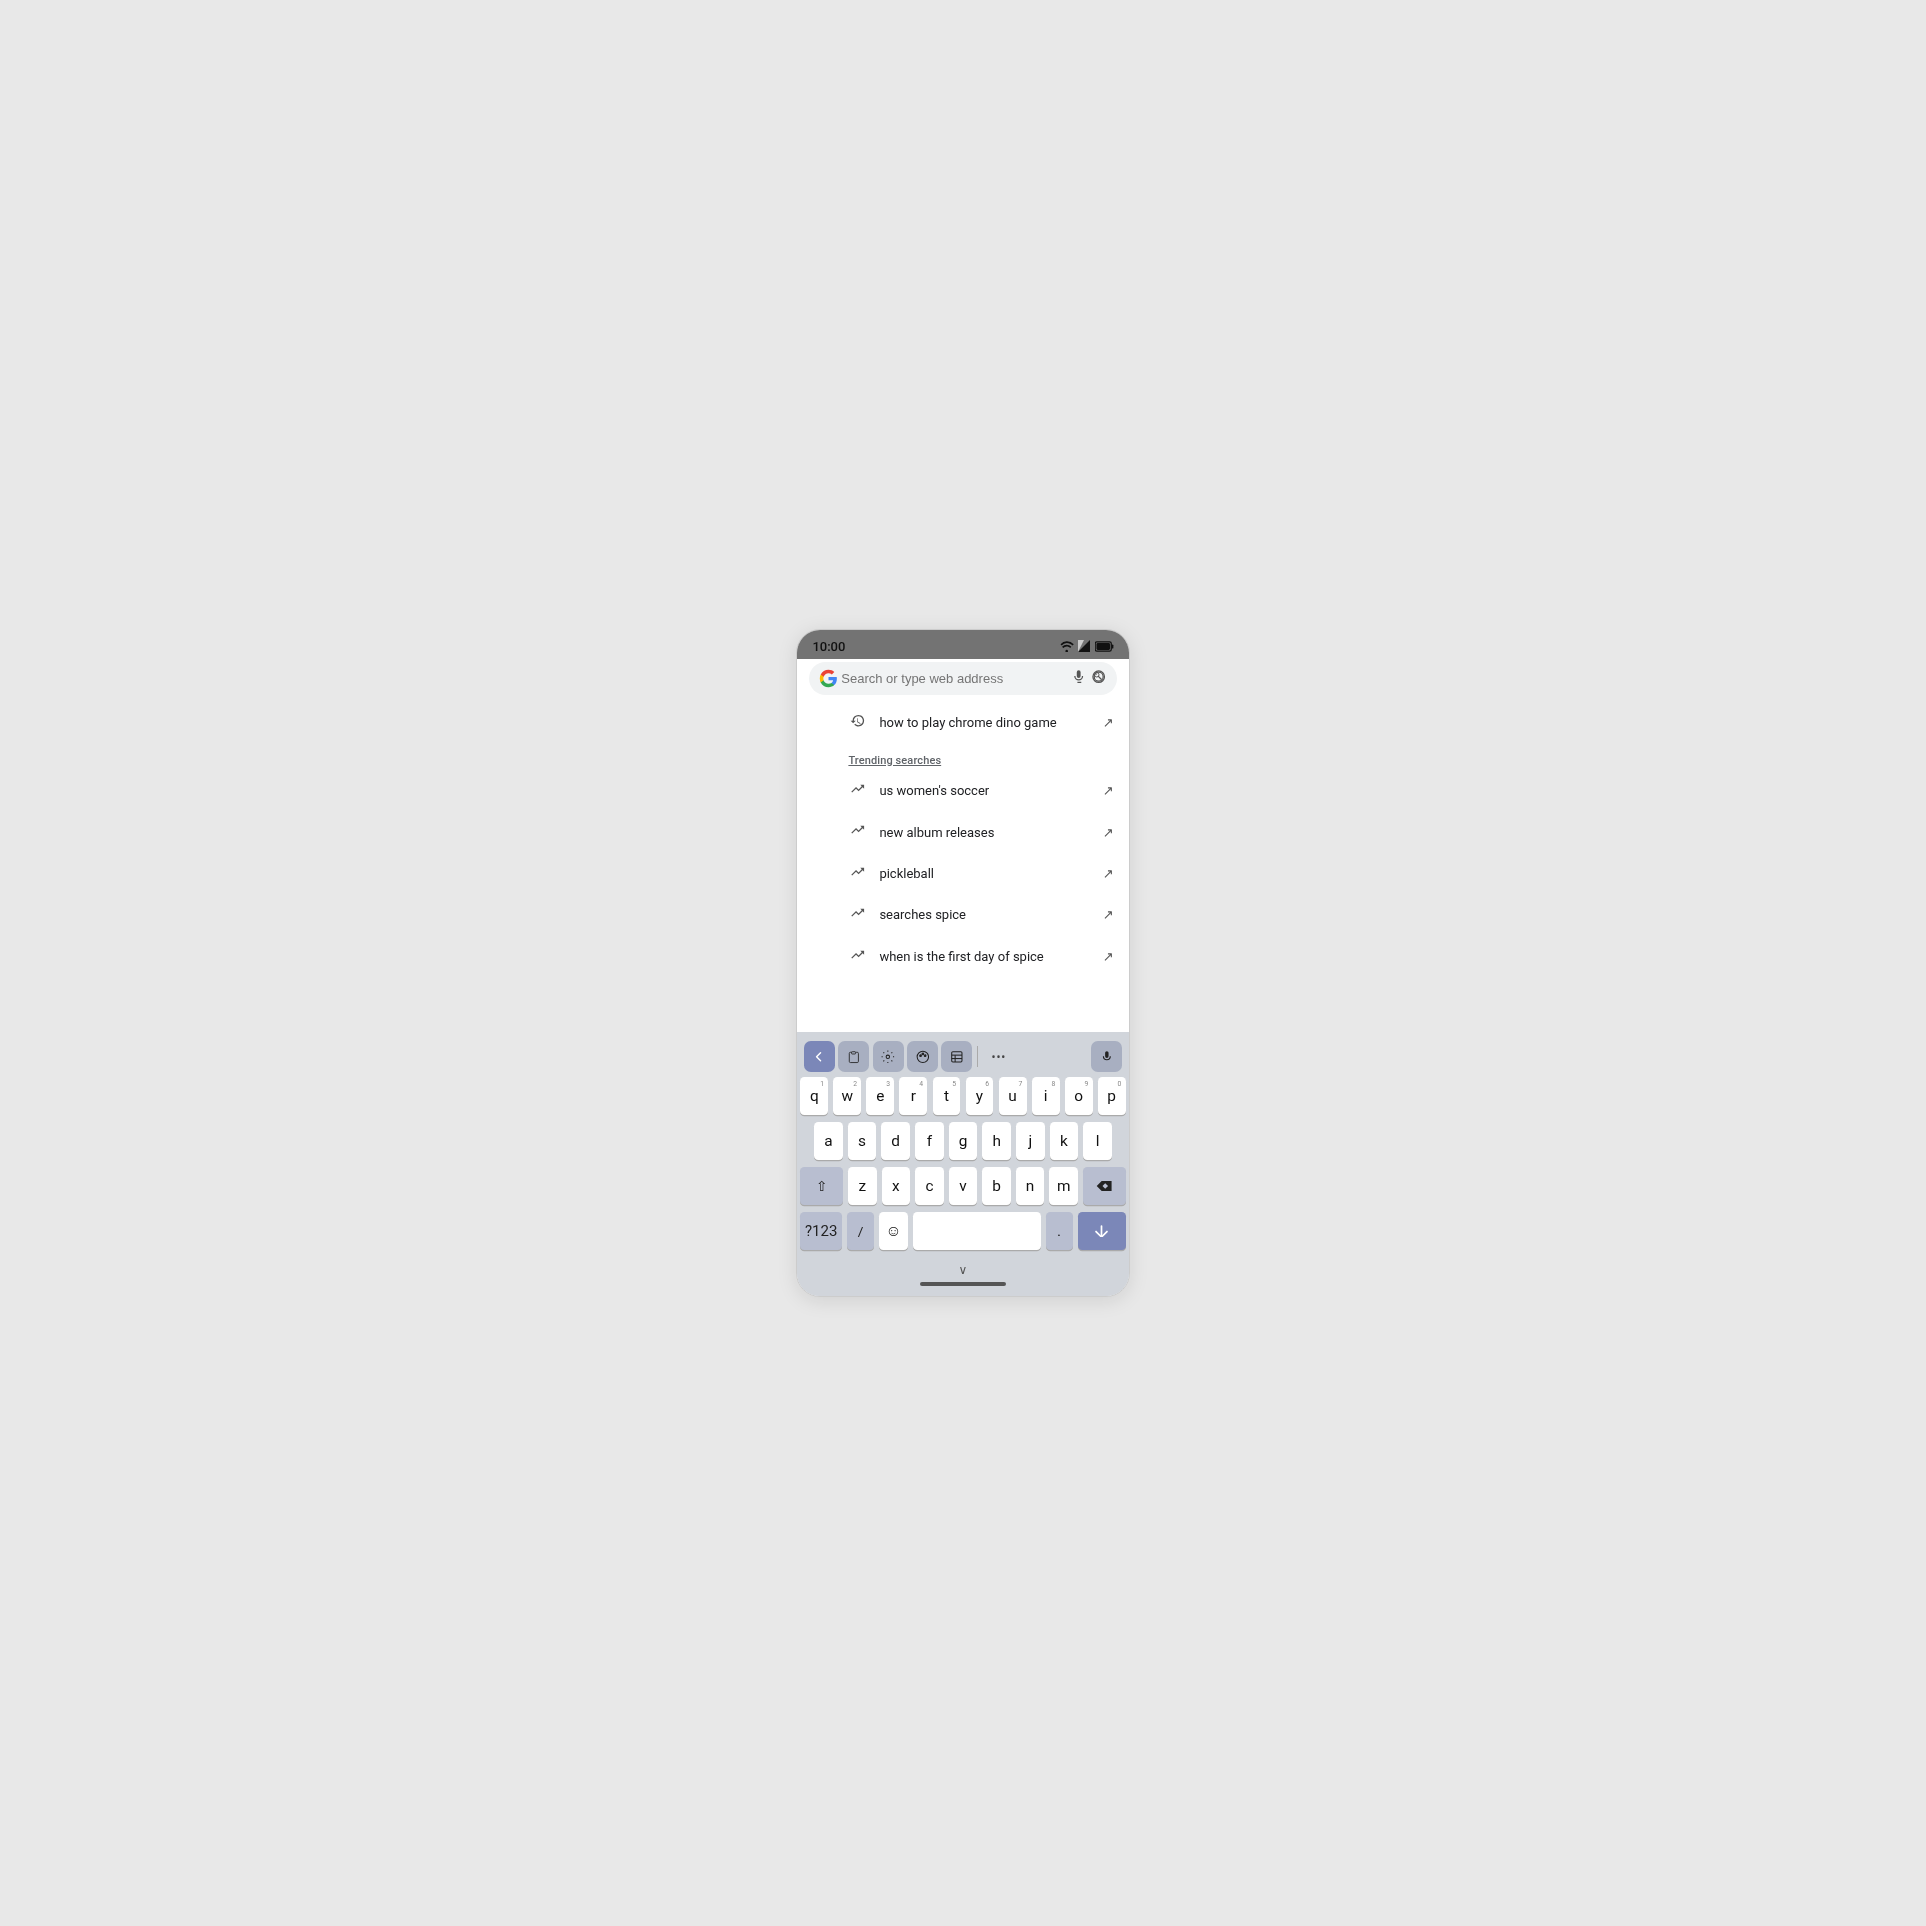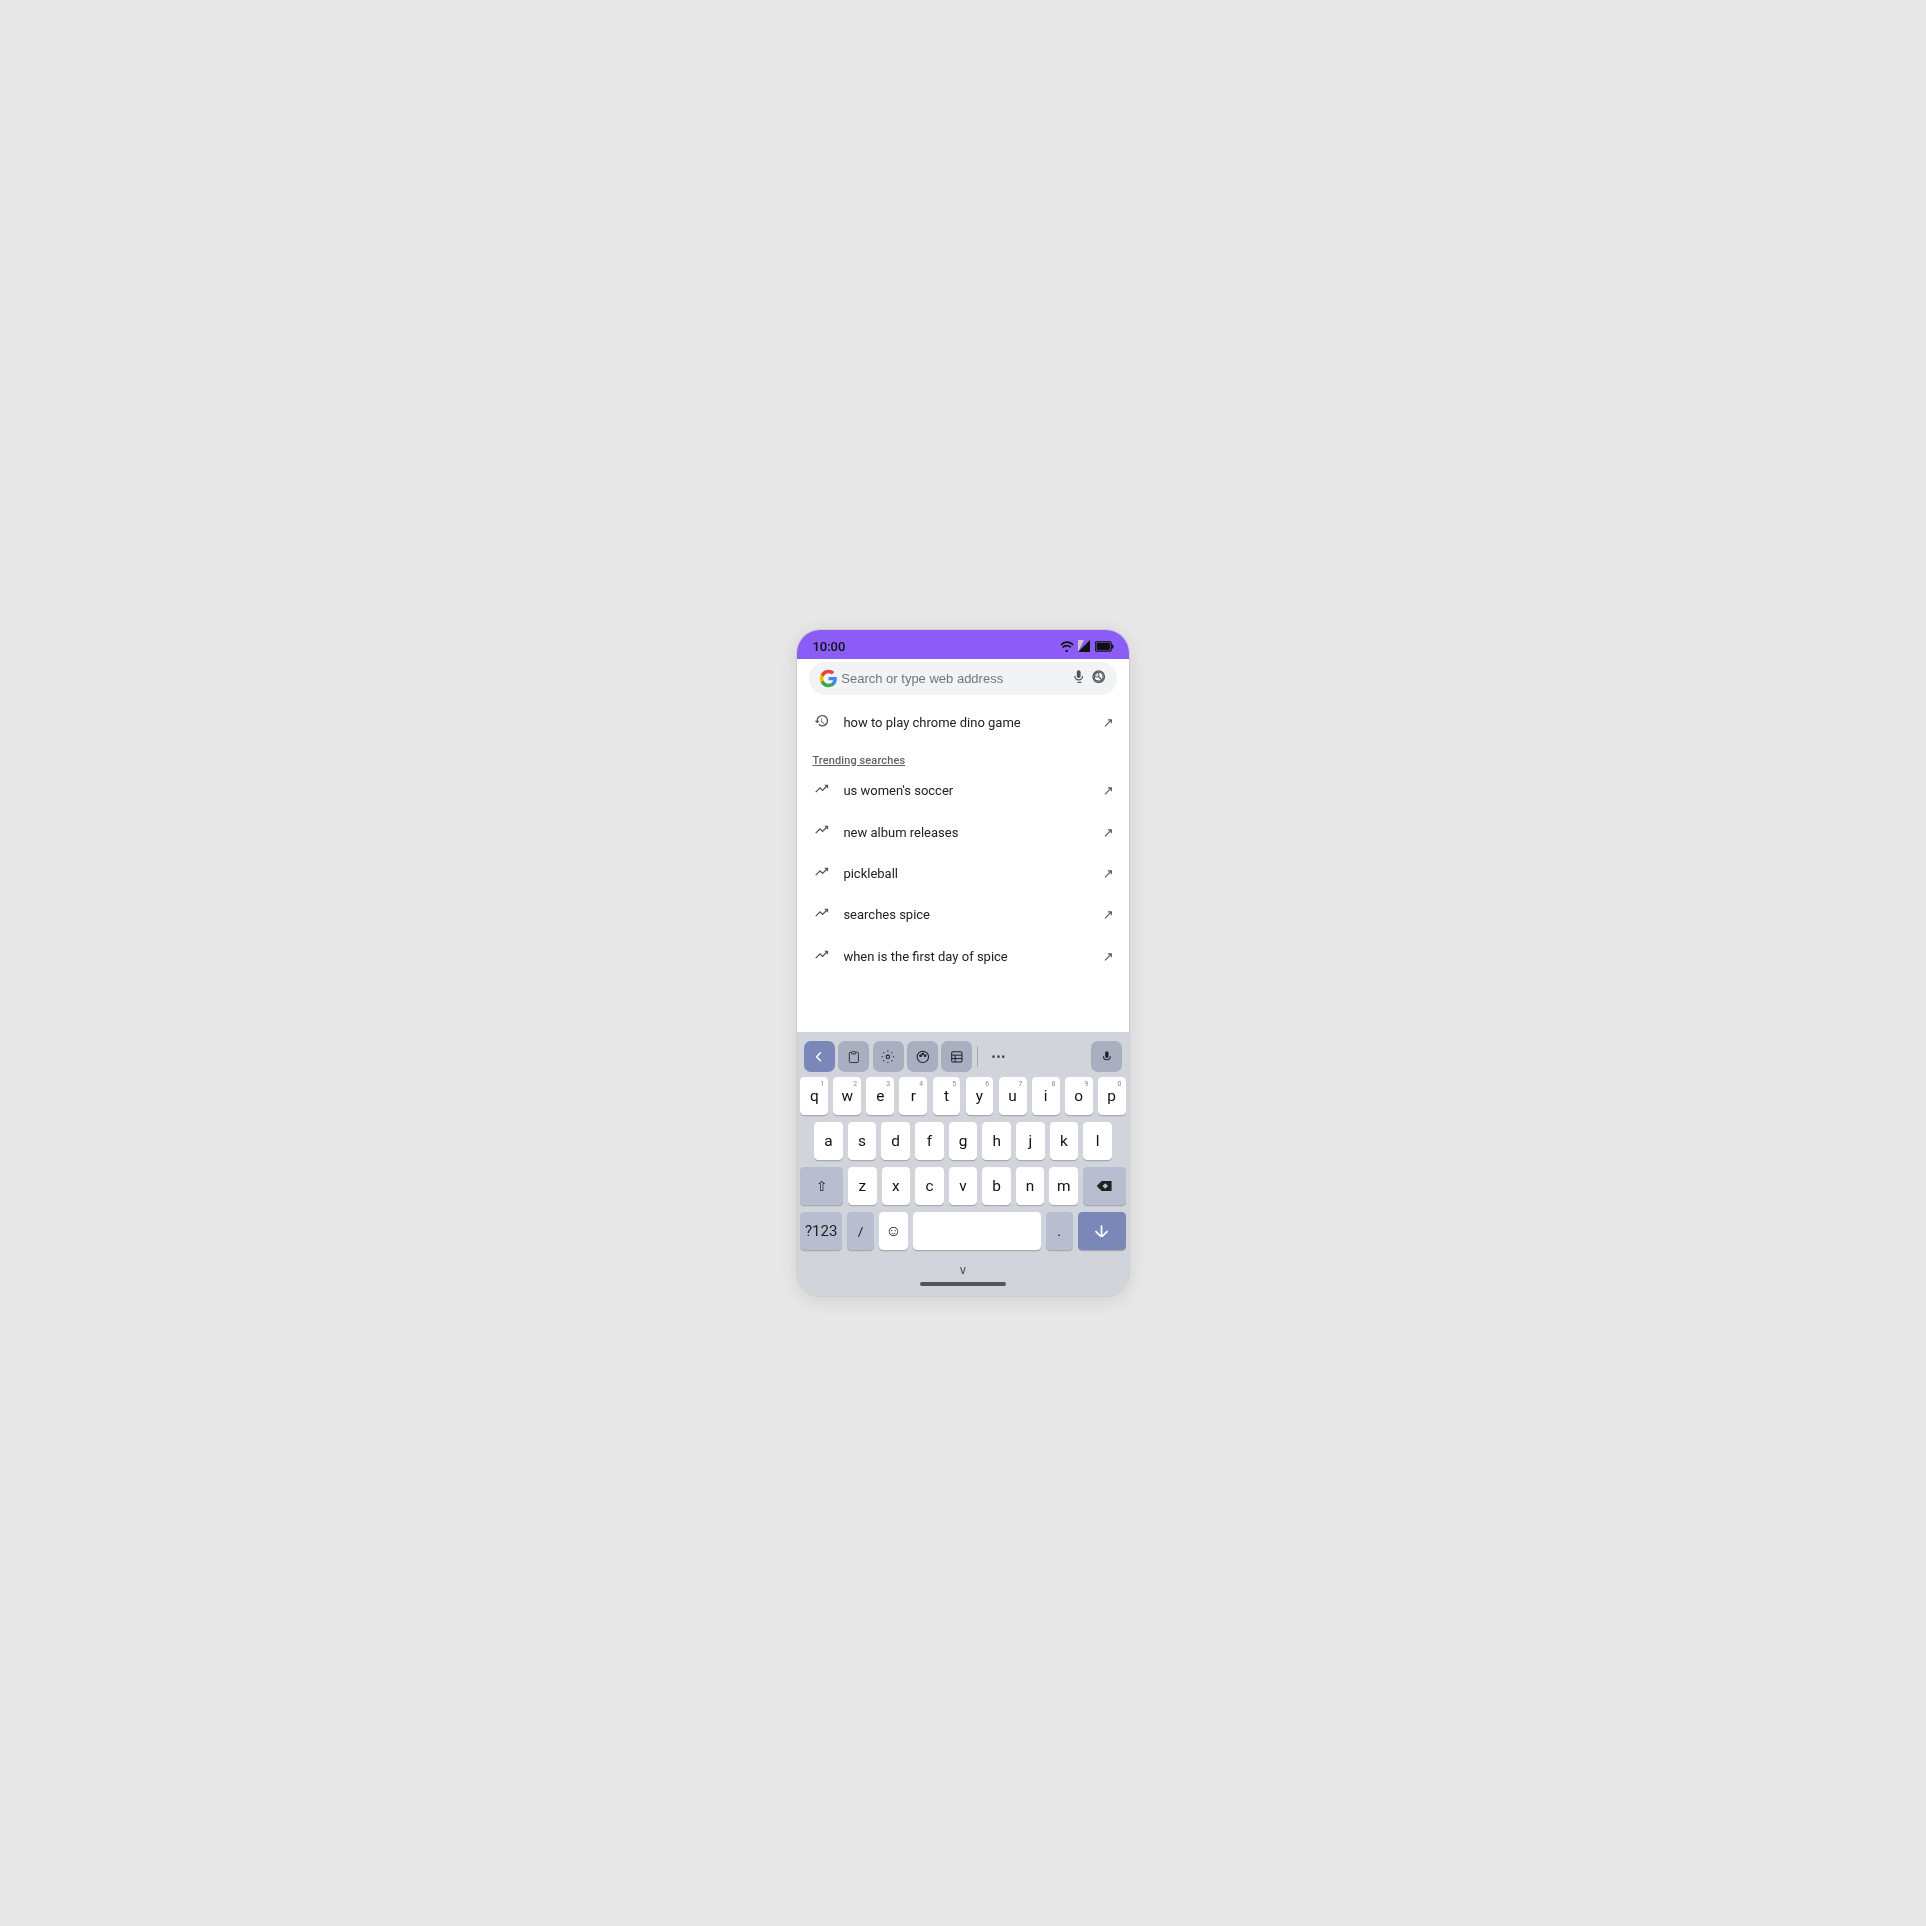--- a/index.html
+++ b/index.html
@@ -21,21 +21,21 @@
       display: flex;
       flex-direction: column;
       box-shadow: 0 3.4px 20.5px rgba(0,0,0,0.10);
     }
     
     .status-bar {
       display: flex;
       justify-content: space-between;
       align-items: center;
       padding: 8.6px 15.4px 5.1px 15.4px;
-      background: #8b5cf6;
+      background: #737373;
     }
     .status-time {
       font-size: 13px;
       font-weight: 500;
       color: #111;
     }
     .status-icons {
       display: flex;
       align-items: center;
       gap: 4.3px;
@@ -74,20 +74,21 @@
       color: #555;
       font-size: 15.4px;
       cursor: pointer;
       margin-left: 1.7px;
     }
 
     
     .suggestions-list {
       background: #fff;
       flex: 1;
+      margin-left: 36px;
     }
     .suggestion-item {
       display: flex;
       align-items: center;
       padding: 11px 15.4px;
       cursor: pointer;
       gap: 12px;
     }
     .suggestion-icon {
       color: #555;

